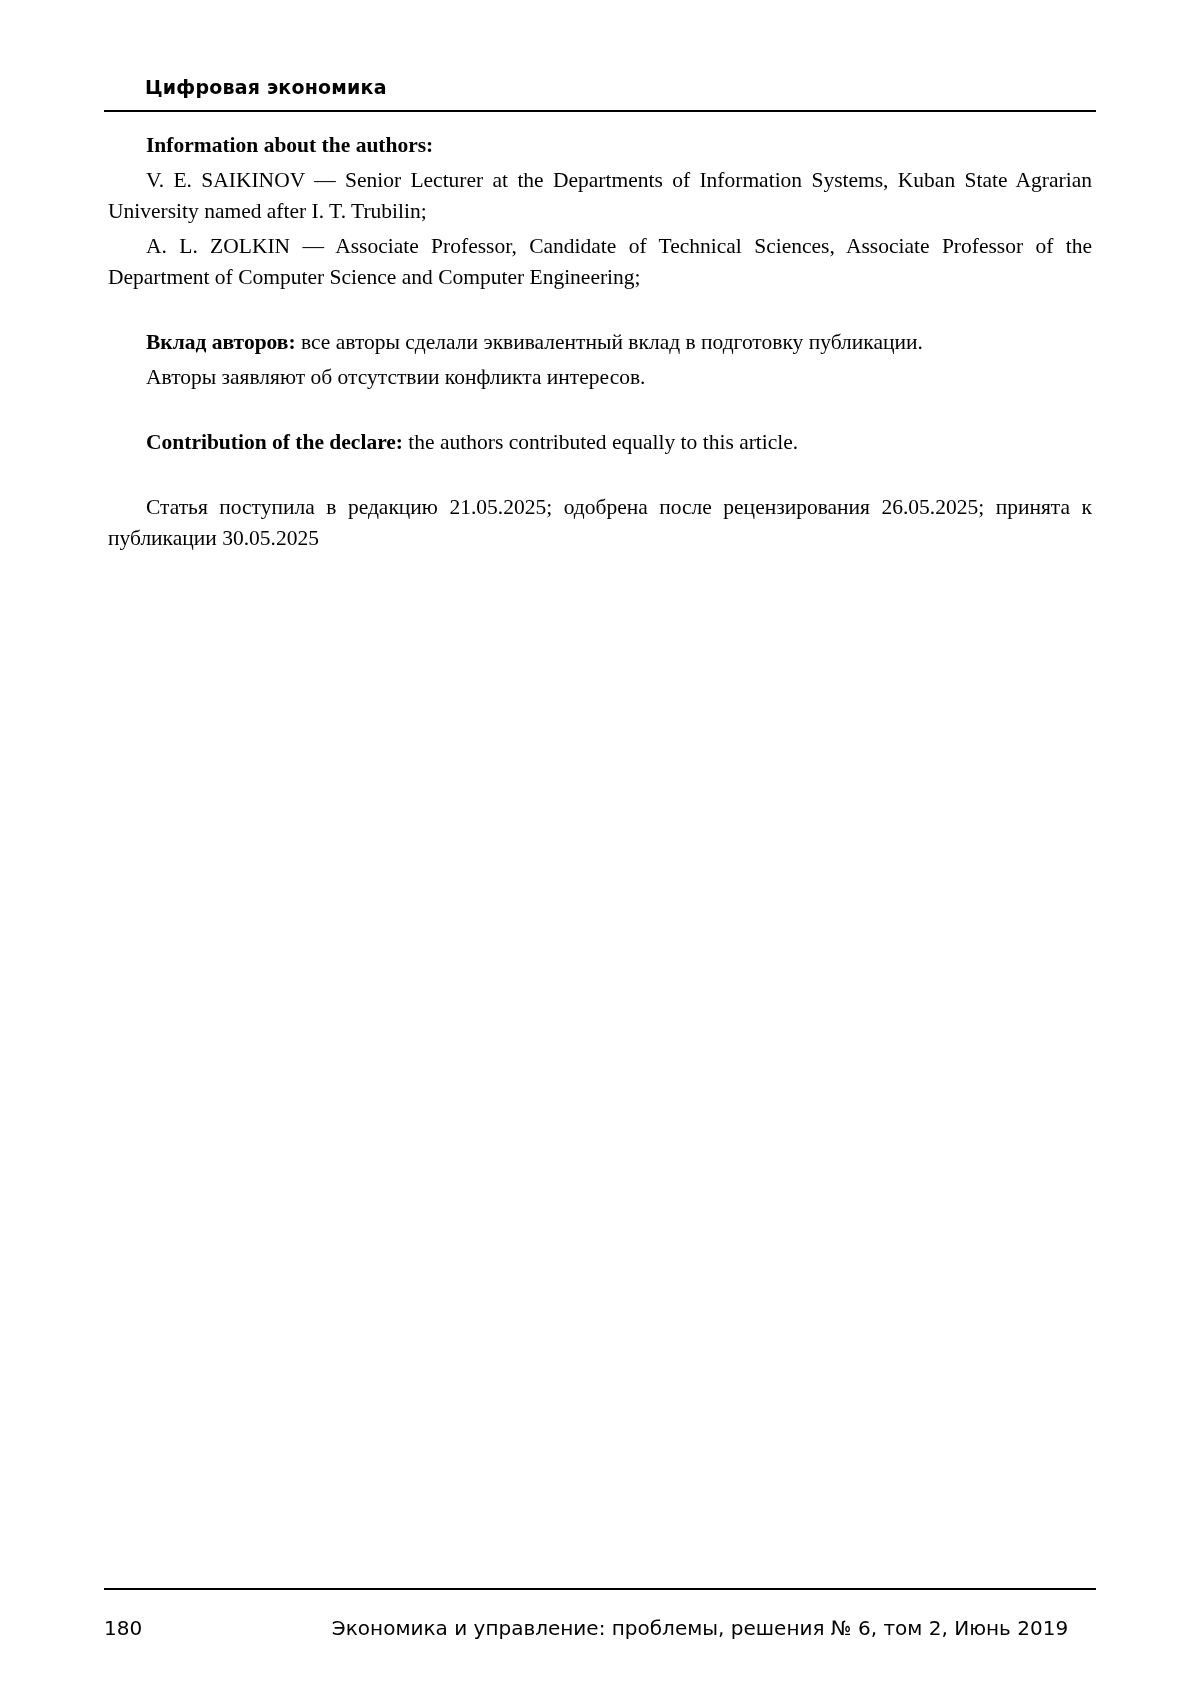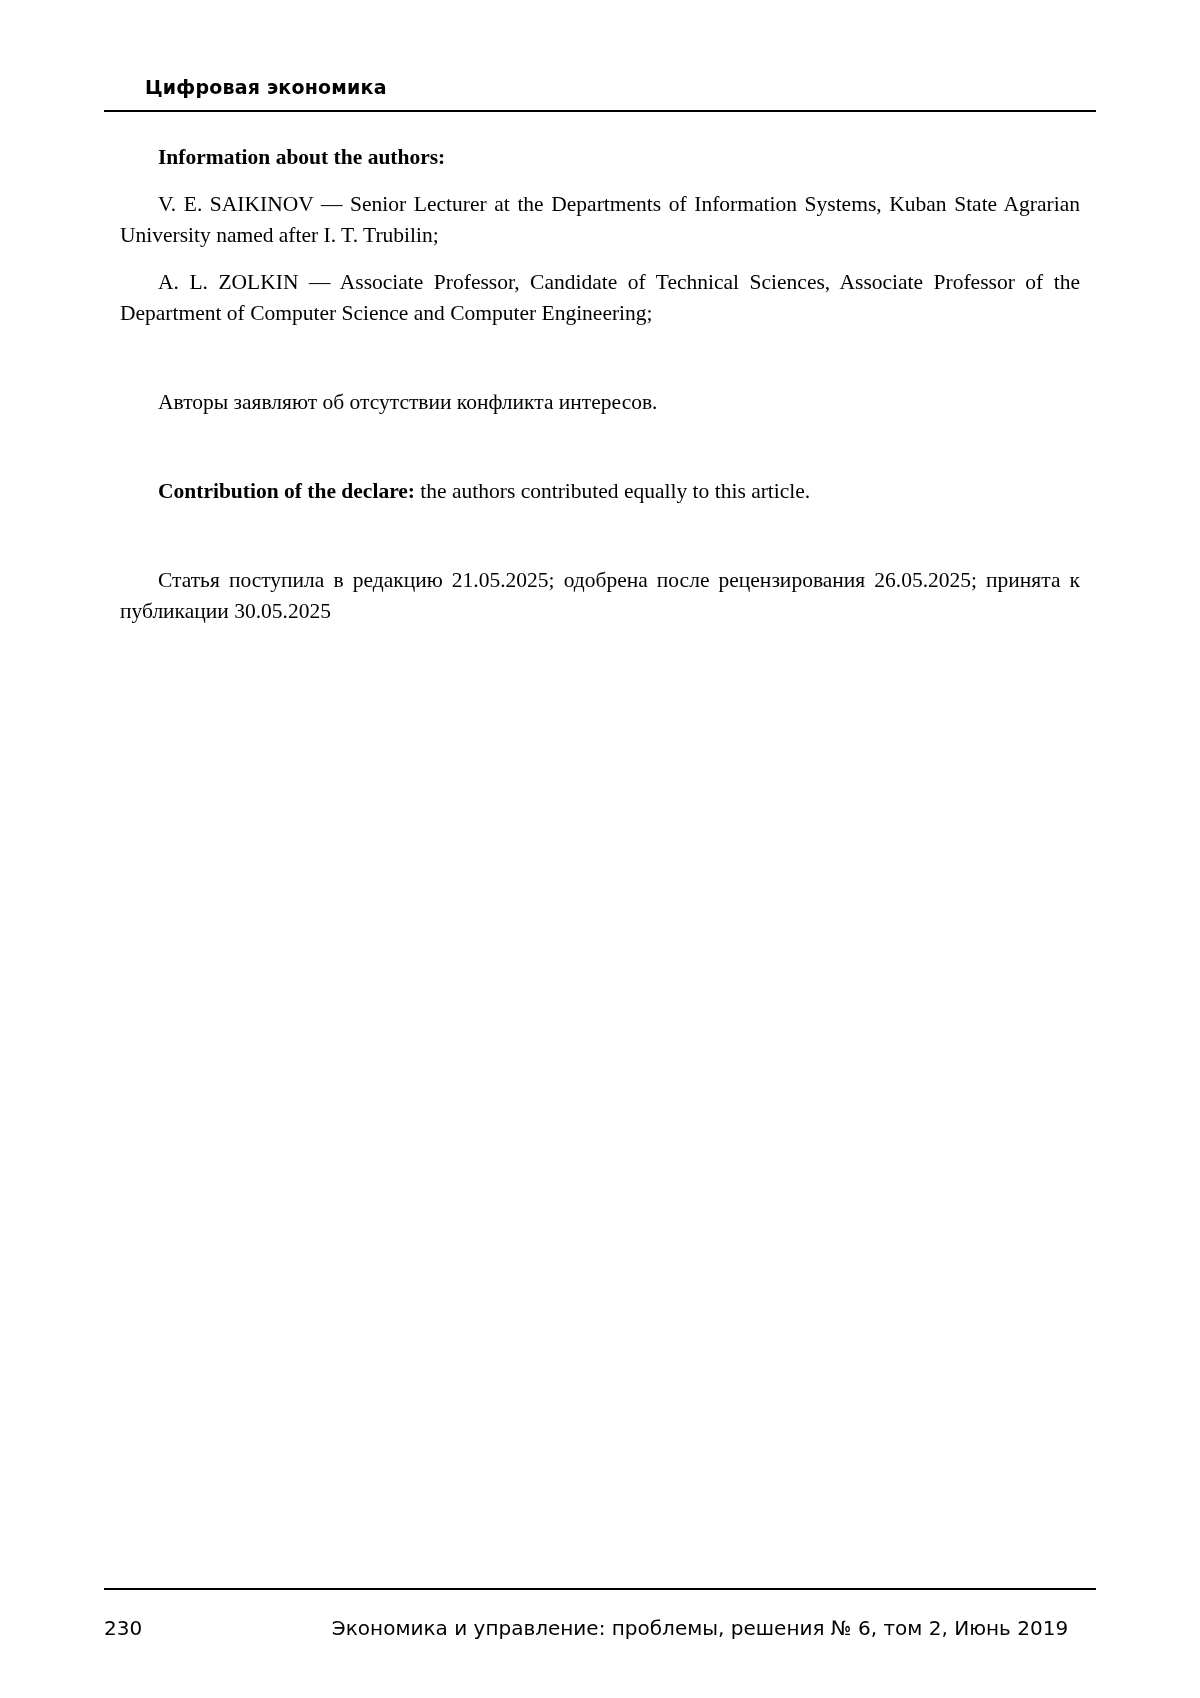--- a/index.html
+++ b/index.html
@@ -45,21 +45,21 @@
   }
 
   
   .body-block {
     position: absolute;
     top: 126px;
     left: 104px;
     width: 992px;
   }
   p.para {
-    margin: 16px;
+    margin: 4px;
     font-size: 21.5px;
     line-height: 1.44;
     text-align: justify;
     text-indent: 38px;
     font-family: "Liberation Serif", serif;
   }
   .b {
     font-weight: bold;
   }
   .gap-md { height: 26px; }
@@ -109,37 +109,38 @@
 
   <div class="body-block">
 
     <p class="para b">Information about the authors:</p>
 
     <p class="para">V. E. SAIKINOV — Senior Lecturer at the Departments of Information Systems, Kuban State Agrarian University named after I. T. Trubilin;</p>
     <p class="para">A. L. ZOLKIN — Associate Professor, Candidate of Technical Sciences, Associate Professor of the Department of Computer Science and Computer Engineering;</p>
 
     <div class="gap-md"></div>
 
+    <p class="para"><span class="b cyr">Вклад авторов:</span><span class="cyr"> все авторы сделали эквивалентный вклад в подготовку публикации.</span></p>
 
     <p class="para cyr">Авторы заявляют об отсутствии конфликта интересов.</p>
 
     <div class="gap-md"></div>
 
     <p class="para"><span class="b">Contribution of the declare:</span><span> the authors contributed equally to this article.</span></p>
 
 
     <div class="gap-md"></div>
 
     <p class="para cyr">Статья поступила в редакцию 21.05.2025; одобрена после рецензирования 26.05.2025; принята к публикации 30.05.2025</p>
 
     <div class="gap-md"></div>
 
 
   </div>
 
   <div class="footer-rule"></div>
 
   <div class="footer">
-    <div class="page-number">230</div>
+    <div class="page-number">180</div>
     <div class="journal-line">Экономика и управление: проблемы, решения № 6, том 2, Июнь 2019</div>
   </div>
 
 </div>
 
 </body></html>

